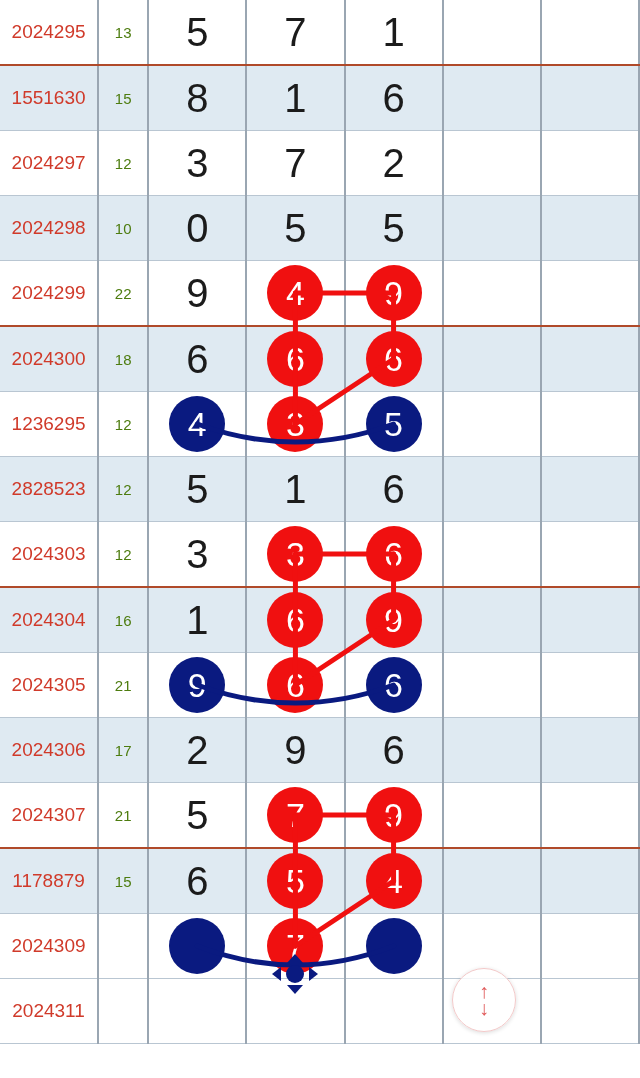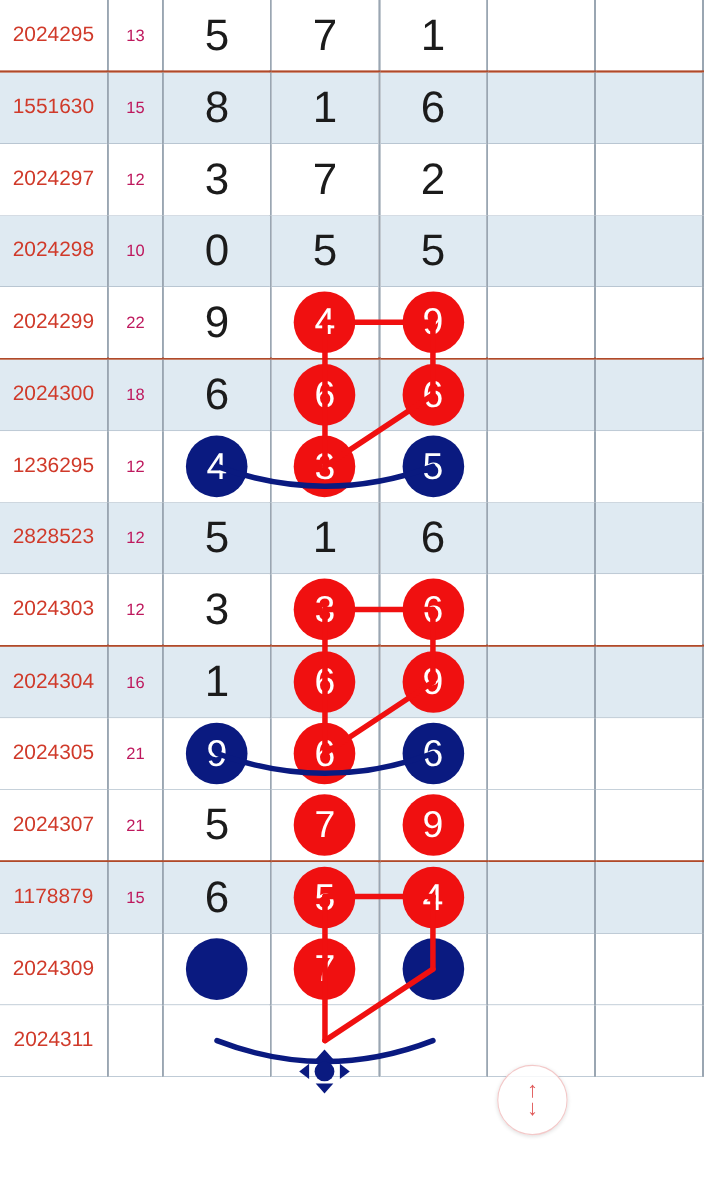--- a/index.html
+++ b/index.html
@@ -46,21 +46,21 @@
 
   td.issue {
     color: #d03a2a;
     font-size: 19px;
     text-align: left;
     padding-left: 4px;
     border-right: 2px solid #b04a2a;
     background: #ffffff;
   }
   td.sum {
-    color: #be185d;
+    color: #4d7c0f;
     font-size: 15px;
     text-align: center;
     border-right: 3px solid #b04a2a;
     background: #ffffff;
   }
   td.digit {
     font-size: 40px;
     color: #1b1b1b;
     background: #ffffff;
   }
@@ -315,20 +315,29 @@
           <td class="sum">21</td>
           <td class="digit">
             <div class="ball blue">9</div>
           </td>
           <td class="digit">
             <div class="ball red">6</div>
           </td>
           <td class="digit">
             <div class="ball blue">6</div>
           </td>
+          <td class="empty"></td>
+          <td class="empty lastcol"></td>
+        </tr>
+        <tr class="alt">
+          <td class="issue">2024306</td>
+          <td class="sum">17</td>
+          <td class="digit">2</td>
+          <td class="digit">9</td>
+          <td class="digit">6</td>
           <td class="empty"></td>
           <td class="empty lastcol"></td>
         </tr>
         <tr class="heavy">
           <td class="issue">2024307</td>
           <td class="sum">21</td>
           <td class="digit">5</td>
           <td class="digit">
             <div class="ball red">7</div>
           </td>

